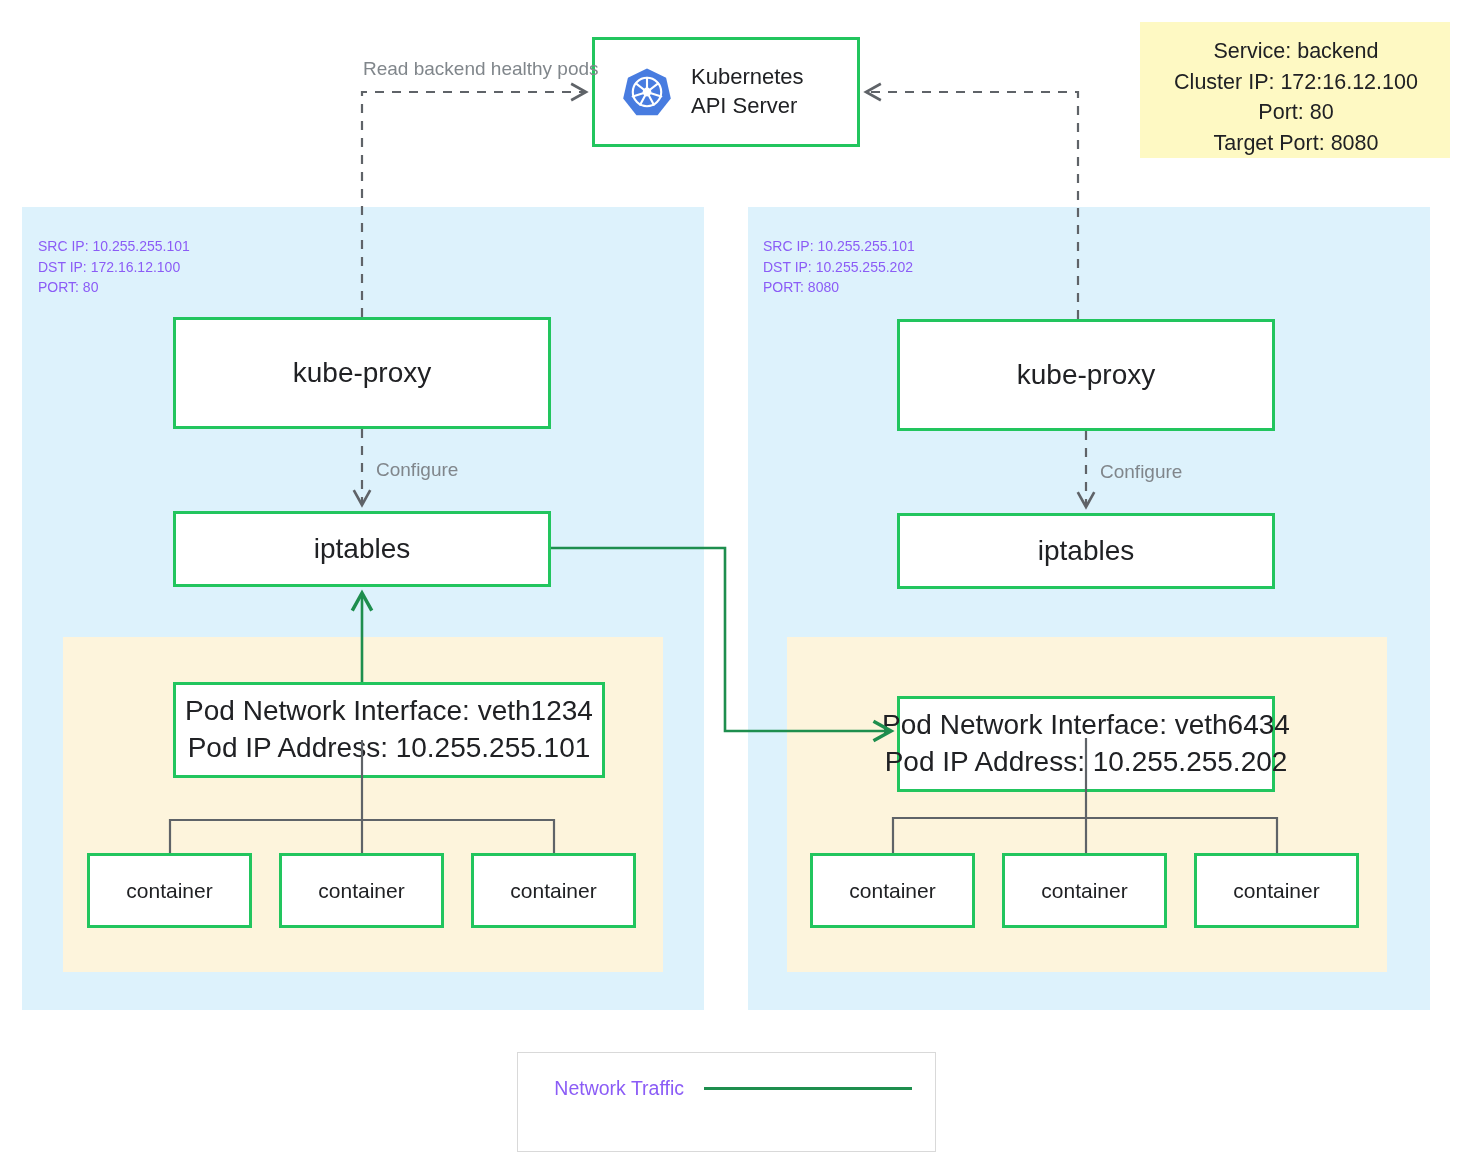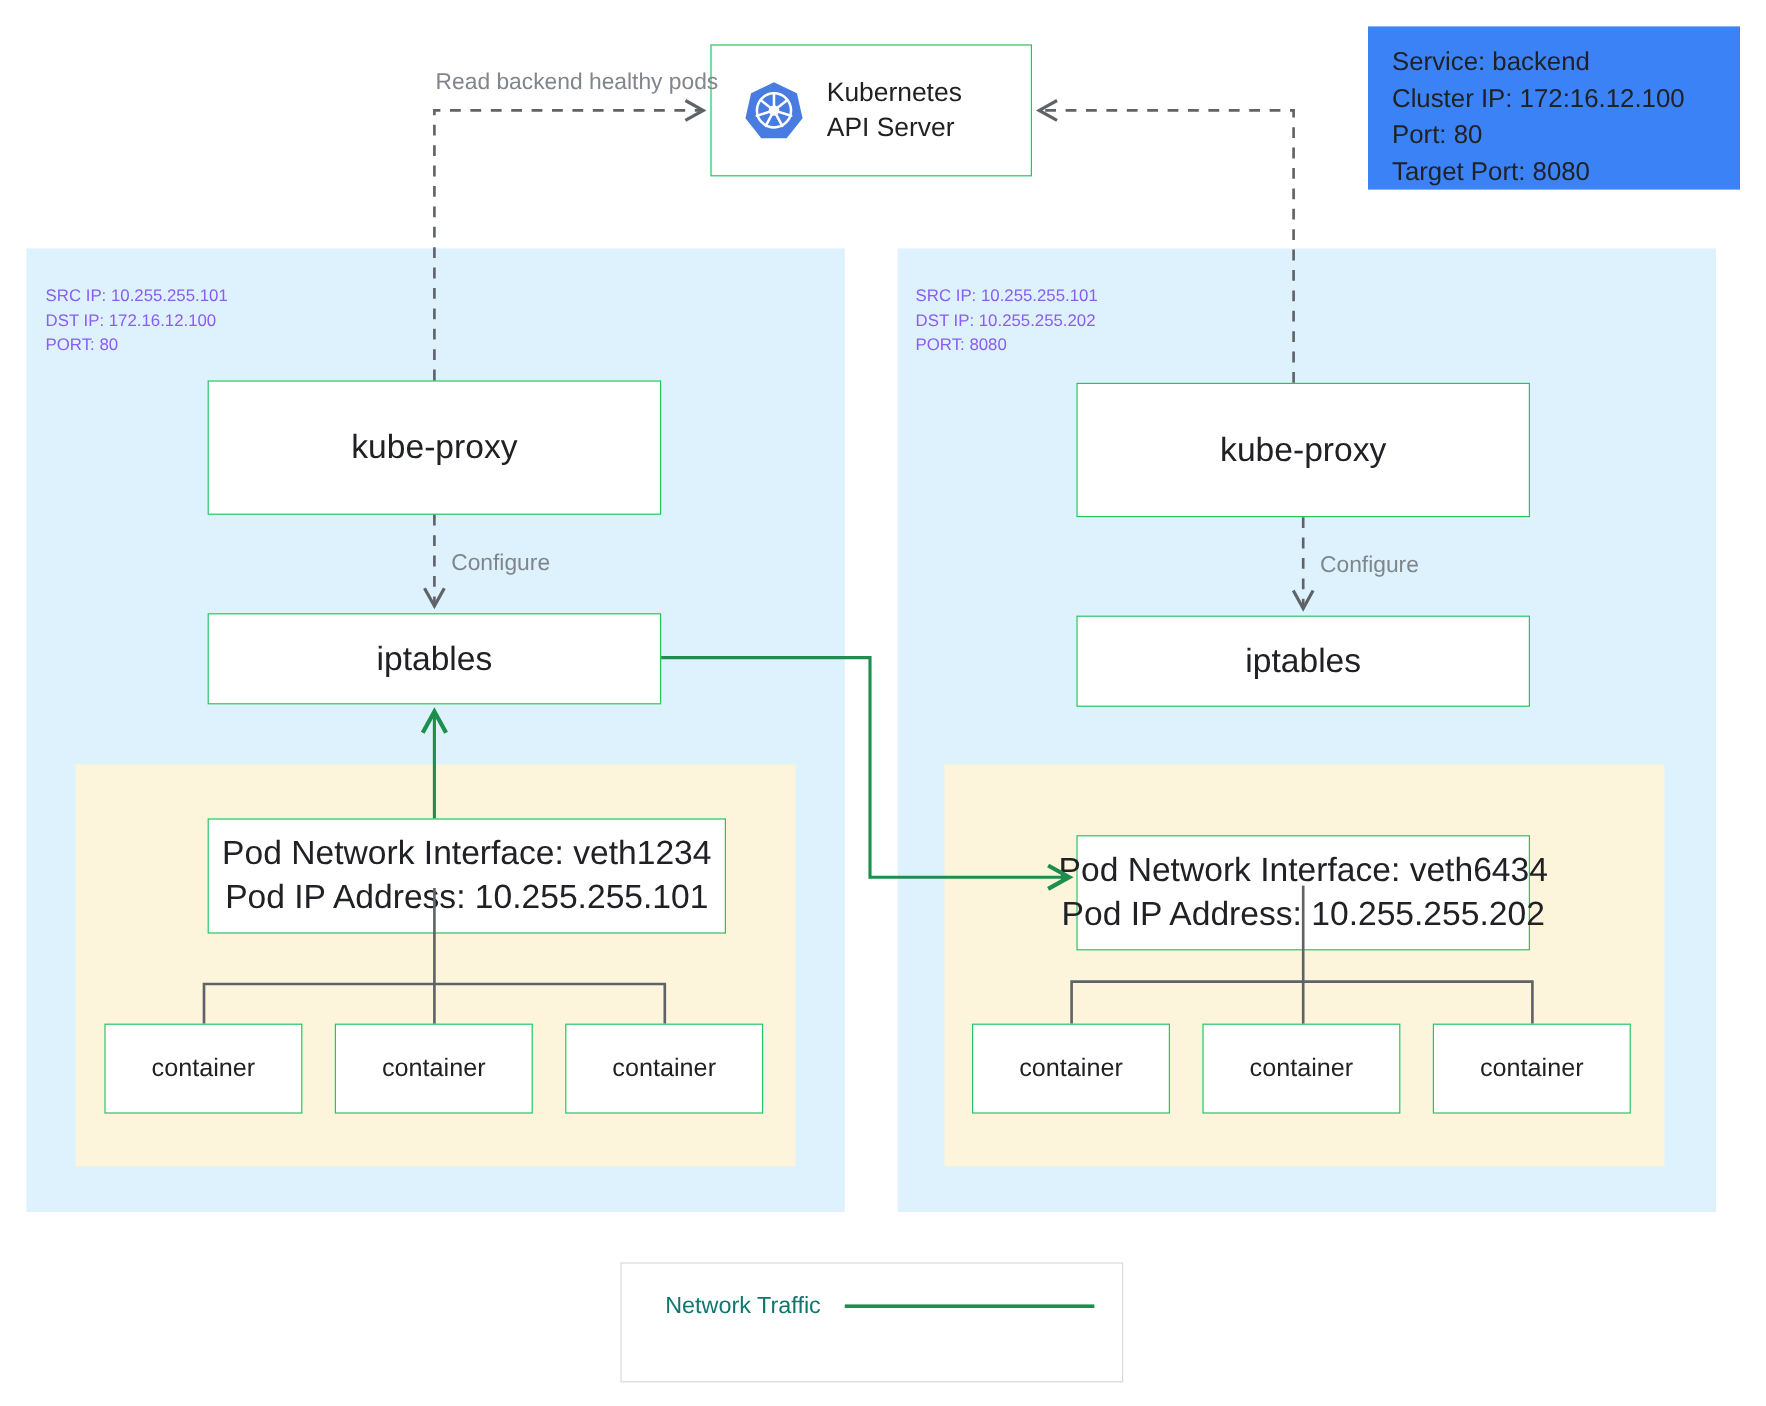--- a/index.html
+++ b/index.html
@@ -25,21 +25,21 @@
   .node-panel {
     background: #ddf2fc;
   }
   .pod-panel {
     background: #fdf4dc;
   }
 
   
   .box {
     background: #ffffff;
-    border: 1px solid #22c55e;
+    border: 3px solid #22c55e;
     display: flex;
     align-items: center;
     justify-content: center;
     text-align: center;
     color: #202124;
   }
   .box-label {
     font-size: 28px;
     line-height: 1.32;
     color: #202124;
@@ -64,22 +64,23 @@
   }
 
   
   .meta-text {
     color: #8b5cf6;
     font-size: 14px;
     line-height: 1.47;
     white-space: pre-line;
   }
   .service-box {
-    background: #3b82f6;
+    background: #fef9c3;
     padding: 14px 18px 20px 20px;
+    text-align: center;
   }
   .service-box .service-text {
     color: #202124;
     font-size: 21.5px;
     line-height: 1.43;
     white-space: pre-line;
   }
 
   
   .edge-label {
@@ -93,21 +94,21 @@
     background: #ffffff;
     border: 1px solid #d9d9d9;
   }
   .legend-row {
     position: absolute;
     display: flex;
     align-items: center;
     gap: 20px;
   }
   .legend-label {
-    color: #0f766e;
+    color: #8b5cf6;
     font-size: 19.5px;
     width: 148px;
     text-align: right;
     white-space: nowrap;
   }
   .legend-swatch { width: 208px; height: 3px; }
   .legend-swatch.solid { background: #1e8e4e; }
   .legend-swatch.dashed {
     height: 0;
     border-top: 3px dashed #5f6368;

